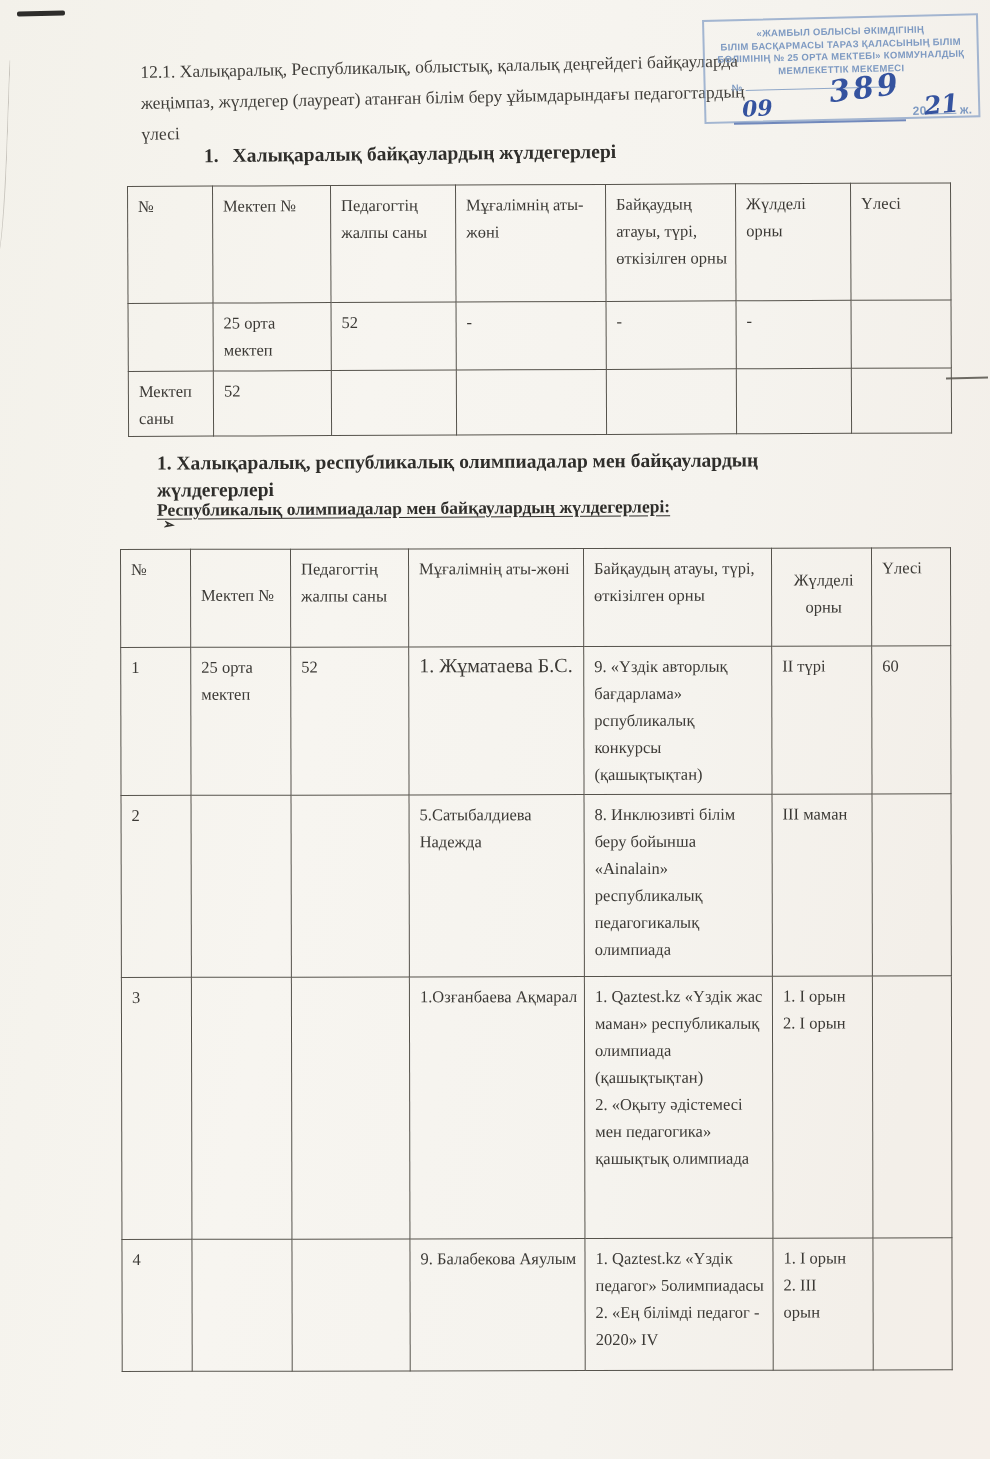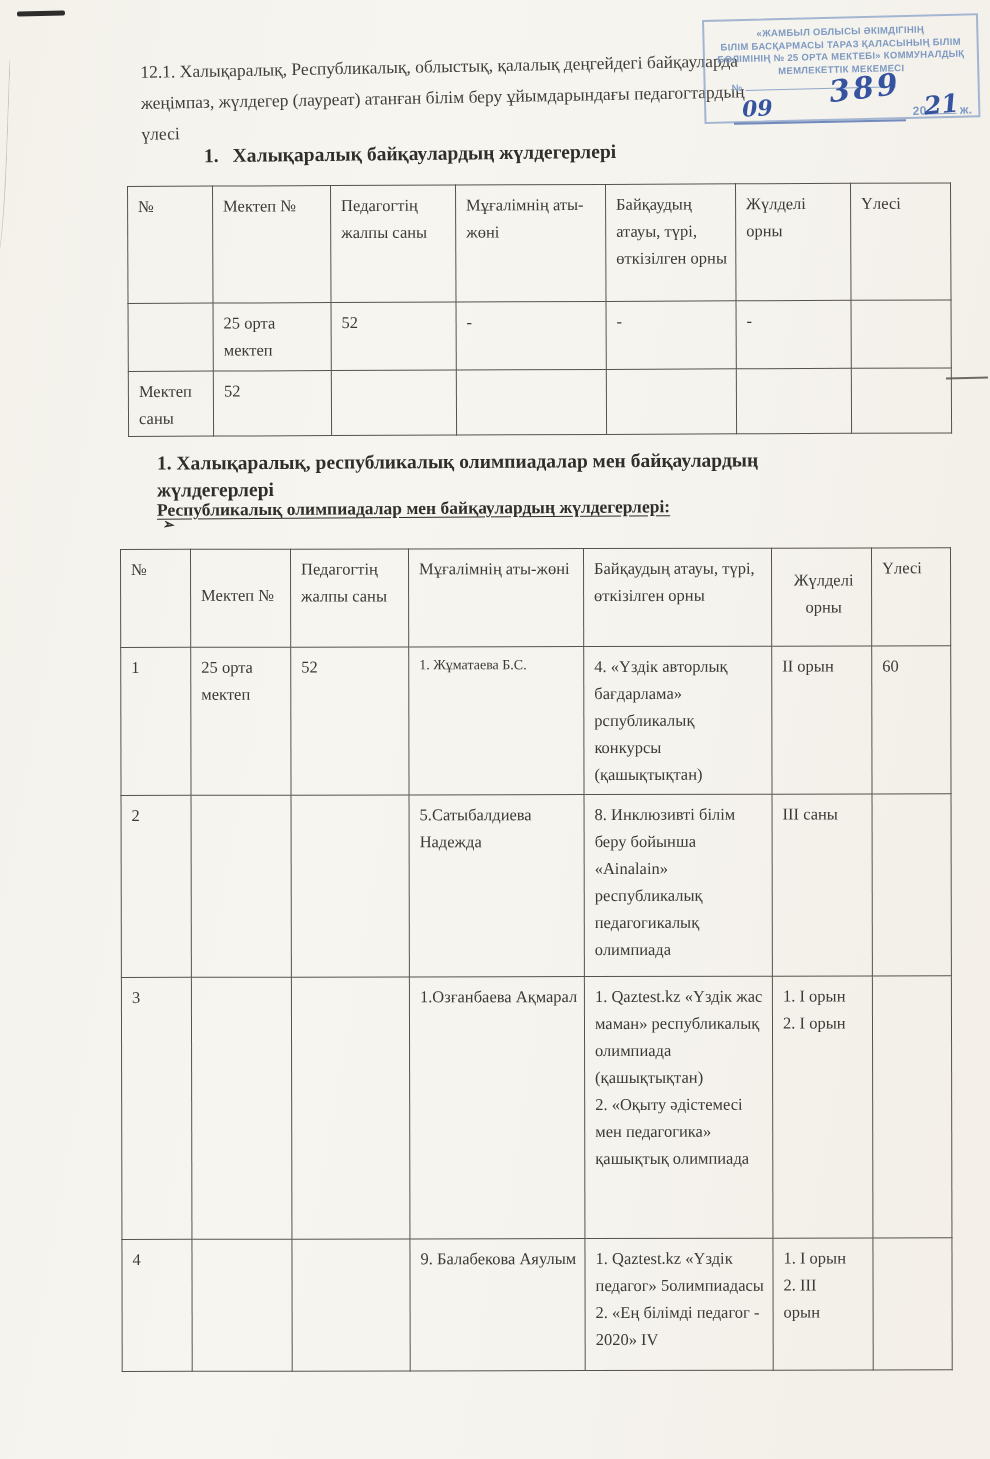--- a/index.html
+++ b/index.html
@@ -41,21 +41,21 @@
   table.tbl{border-collapse:collapse;table-layout:fixed;}
   .tbl td,.tbl th{
     border:1.6px solid #56534c;vertical-align:top;text-align:left;
     padding:6px 6px 4px 10px;font-size:16.5px;font-weight:normal;
     line-height:27px;white-space:pre-line;color:#3c3a36;overflow:hidden;
   }
   .t1{position:absolute;left:127px;top:186px;width:823px;transform:rotate(-0.25deg);transform-origin:left top;}
   .t2{position:absolute;left:120px;top:549px;width:830px;transform:rotate(-0.12deg);transform-origin:left top;}
   .t2 th.pt{padding-top:32px;}
   .t2 th.ctr{text-align:center;padding-top:18px;}
-  td.small{font-size:14px;line-height:24px;}
+  td.small{font-size:20px;line-height:24px;}
 </style>
 </head>
 <body>
 
 <div class="screen">
 
   <div class="clip-mark"></div>
   <div class="edge-curl"></div>
   <div class="stray-line"></div>
 
@@ -157,31 +157,31 @@
       <th>Мұғалімнің аты-жөні</th>
       <th>Байқаудың атауы, түрі, өткізілген орны</th>
       <th class="ctr">Жүлделі орны</th>
       <th>Үлесі</th>
     </tr>
     <tr style="height:148px">
       <td>1</td>
       <td>25 орта мектеп</td>
       <td>52</td>
       <td class="small">1. Жұматаева Б.С.</td>
-      <td>4. «Үздік авторлық бағдарлама» рспубликалық конкурсы (қашықтықтан)</td>
-      <td>II орын</td>
+      <td>9. «Үздік авторлық бағдарлама» рспубликалық конкурсы (қашықтықтан)</td>
+      <td>II түрі</td>
       <td>60</td>
     </tr>
     <tr style="height:182px">
       <td>2</td>
       <td></td>
       <td></td>
       <td>5.Сатыбалдиева Надежда</td>
       <td>8. Инклюзивті білім беру бойынша «Ainalain» республикалық педагогикалық олимпиада</td>
-      <td>III саны</td>
+      <td>III маман</td>
       <td></td>
     </tr>
     <tr style="height:262px">
       <td>3</td>
       <td></td>
       <td></td>
       <td>1.Озғанбаева Ақмарал</td>
       <td>1. Qaztest.kz «Үздік жас маман» республикалық олимпиада (қашықтықтан)
 2. «Оқыту әдістемесі мен педагогика» қашықтық олимпиада</td>
       <td>1. I орын

